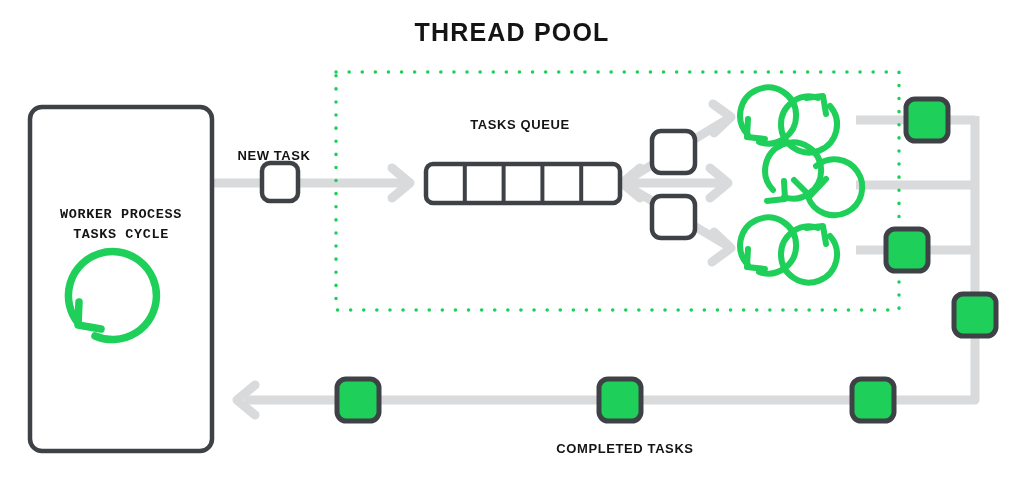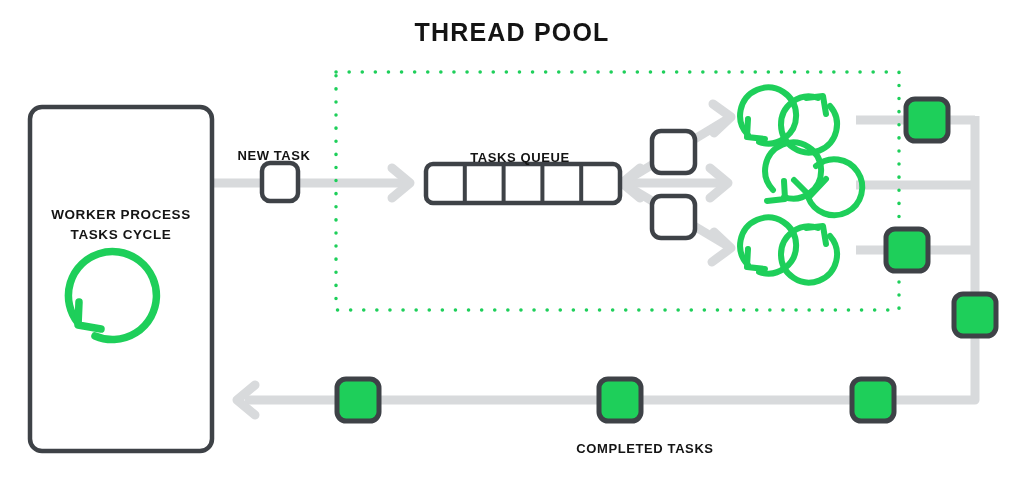--- a/index.html
+++ b/index.html
@@ -41,37 +41,38 @@
     text-align: center;
   }
   #worker-label {
     left: 29px;
     top: 205px;
     width: 184px;
     text-align: center;
     font-size: 13.5px;
     line-height: 20px;
     white-space: normal;
+    font-family: Liberation Mono, monospace;
   }
   #newtask-label {
     left: 215px;
     top: 148px;
     width: 118px;
     text-align: center;
     font-size: 13px;
   }
   #queue-label {
     left: 420px;
-    top: 150px;
+    top: 117px;
     width: 200px;
     text-align: center;
     font-size: 13px;
   }
   #completed-label {
-    left: 500px;
+    left: 480px;
     top: 441px;
     width: 290px;
     text-align: center;
     font-size: 13px;
   }
 </style>
 </head>
 <body>
 
 <div id="canvas">

